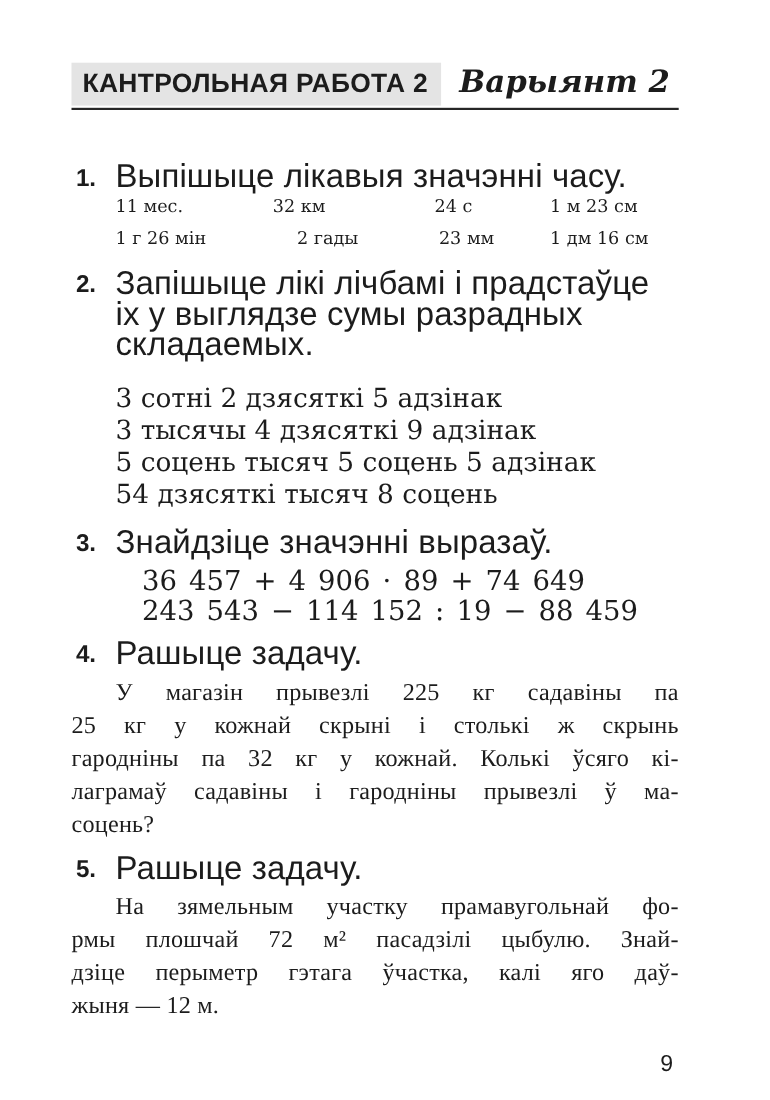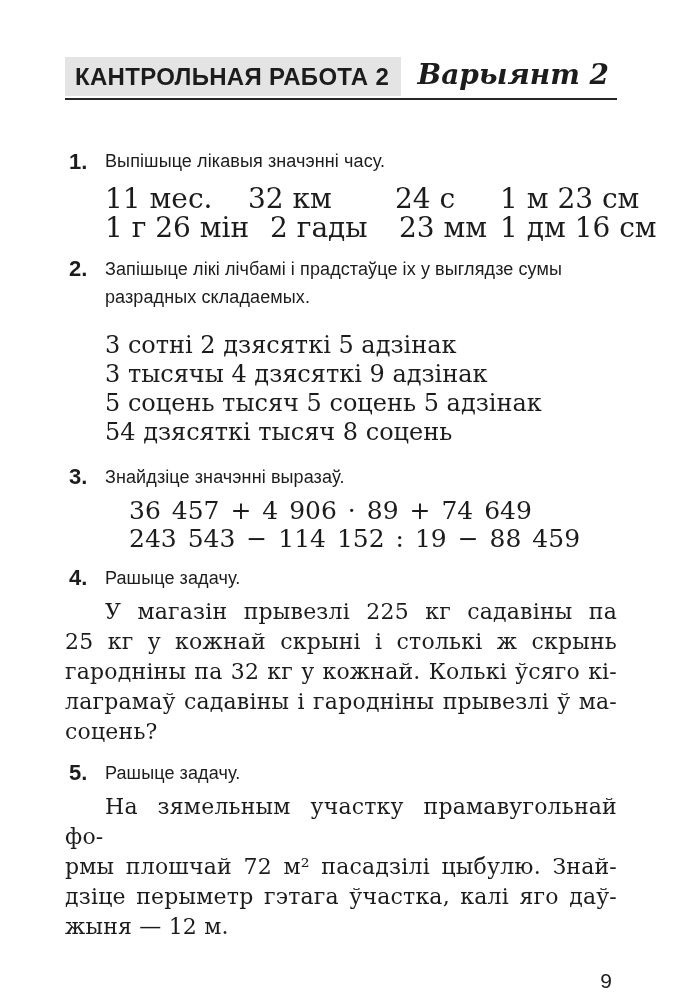--- a/index.html
+++ b/index.html
@@ -32,60 +32,59 @@
     padding-bottom: 5px;
     padding-right: 8px;
     white-space: nowrap;
   }
   .rule { border-top: 2.5px solid #262626; margin-top: 2px; }
 
   
   .task { position: relative; padding-left: 40px; }
   .task-head {
     font-family: "Liberation Sans", sans-serif;
-    font-size: 18px;
+    font-size: 30px;
     line-height: 28px;
     letter-spacing: 0.1px;
   }
   .task-num {
     position: absolute; left: 4px; top: 0;
     font-family: "Liberation Sans", sans-serif;
     font-weight: bold;
     font-size: 22px;
     line-height: 28px;
   }
   .t1 { margin-top: 48px; }
   .t1 .task-head { line-height: 26px; }
   .t1-grid {
     display: grid;
     grid-template-columns: 143px 147px 105px auto;
-    font-size: 28px;
+    font-size: 16px;
     line-height: 28.5px;
-    margin-top: 11px;
     white-space: nowrap;
   }
   .cell-ind { padding-left: 22px; }
   .cell-ind2 { padding-left: 4px; }
 
   .t2 { margin-top: 13px; }
   .serif-lines { font-size: 24px; line-height: 29px; margin-top: 20px; }
 
   .t3 { margin-top: 16px; }
   .t3 .serif-lines { margin-top: 6px; line-height: 28px; font-size: 25px; word-spacing: 3px; margin-left: 24px; }
 
   .t4 { margin-top: 11px; }
   .t5 { margin-top: 12px; }
   .para {
     margin-left: -40px;
     margin-top: 5px;
     font-size: 22px;
     line-height: 30px;
     letter-spacing: 0.2px;
   }
-  .pline { text-align: justify; text-align-last: justify; }
+  .pline { text-align: justify; text-align-last: justify; font-family: Liberation Serif, serif; }
   .pline.first { text-indent: 40px; }
   .pline.last { text-align-last: left; }
 
   .page-num {
     margin-top: 26px;
     text-align: right;
     font-family: "Liberation Sans", sans-serif;
     font-size: 21px;
     line-height: 26px;
     padding-right: 5px;

